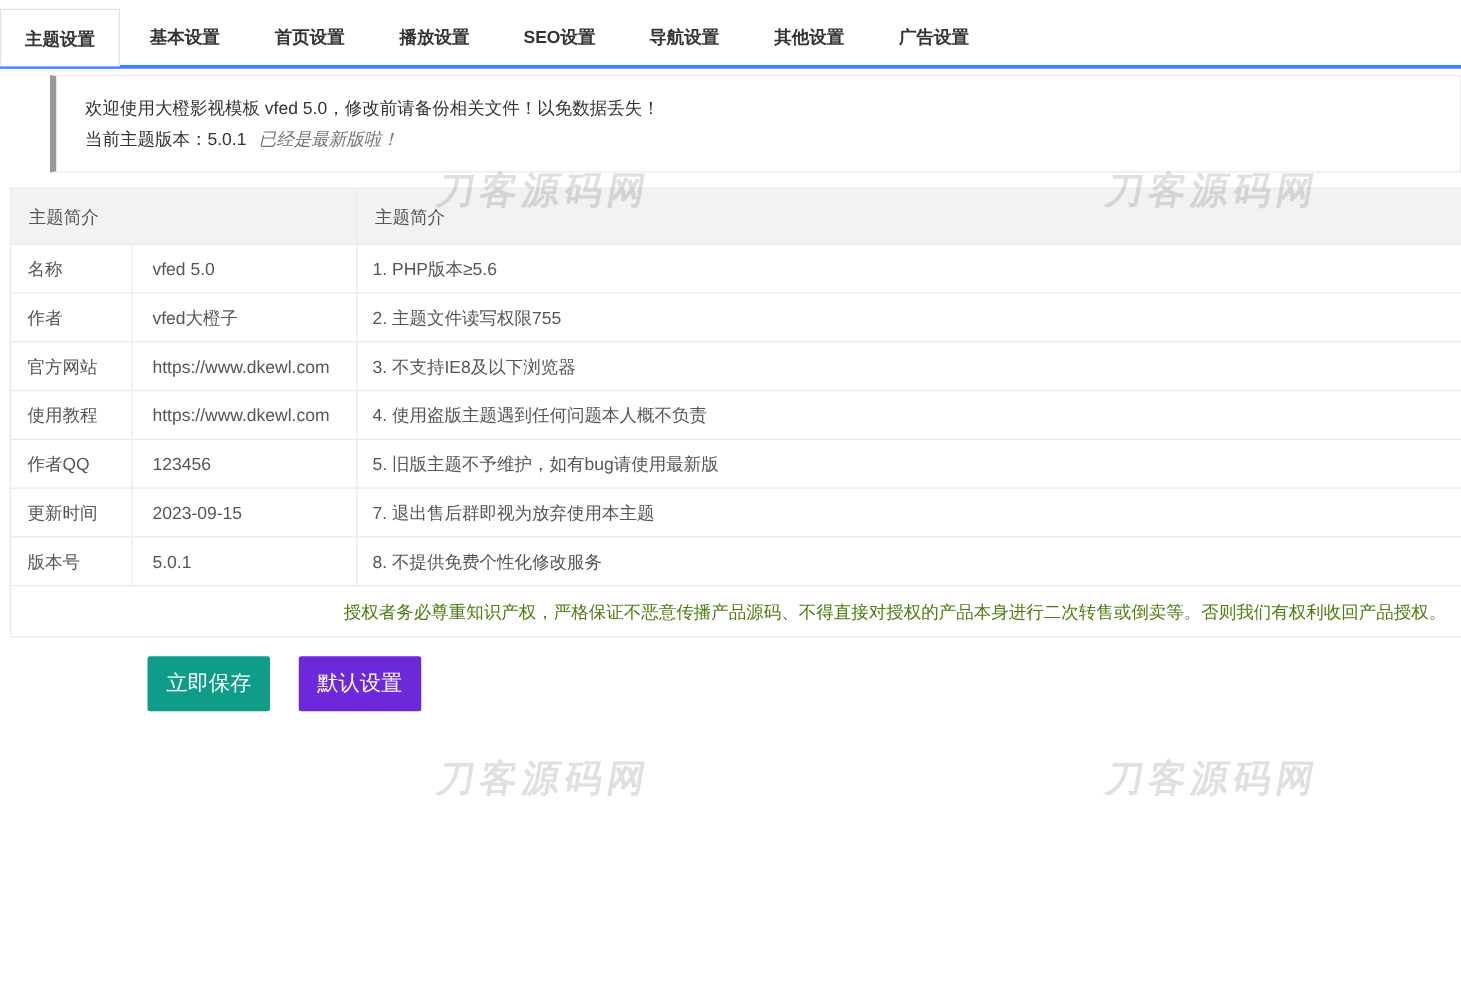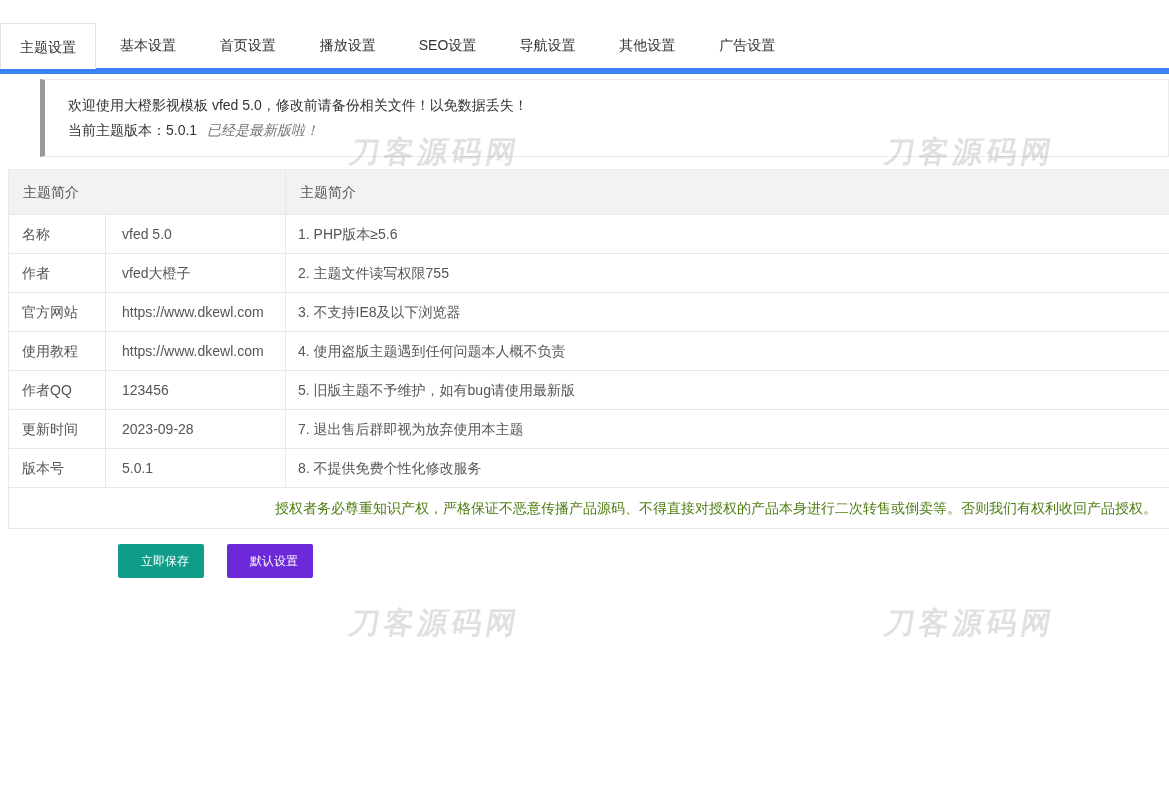--- a/index.html
+++ b/index.html
@@ -3,21 +3,21 @@
 <meta charset="utf-8">
 <style>
   * { margin:0; padding:0; box-sizing:border-box; }
   html,body { background:#fff; }
   body {
     width:1169px; min-height:805px; position:relative; overflow:hidden;
     font-family:"Liberation Sans","DejaVu Sans",sans-serif;
     font-size:14px; color:#333;
   }
   
-  .tabbar { padding-top:22px; border-bottom:6px solid #3b82f6; white-space:nowrap; }
+  .tabbar { padding-top:6px; border-bottom:3px solid #3b82f6; white-space:nowrap;font-weight:bold; }
   .tab {
     display:inline-block; width:96px; height:46px; line-height:46px;
     text-align:center; font-size:14px; color:#333; cursor:pointer;
     vertical-align:bottom; background:transparent;
   }
   .tab.active {
     background:#fff;
     border:1px solid #e2e2e2; border-bottom:1px solid #fff;
     margin-bottom:-1px; position:relative;
   }
@@ -34,23 +34,23 @@
            font-size:14px; color:#555; padding:10px 12px; line-height:18px; }
   th { background:#f2f2f2; padding:13px 14px; color:#555; }
   td.col-label { padding-left:13px; }
   td.col-value { padding-left:16px; }
   .col1 { width:97px; } .col2 { width:180px; }
   th:last-child, td:last-child { border-right:none; }
   td.footer-cell { padding:11px 12px; color:#4d7c0f;text-align:right; }
   
   .btn-row { margin:15px 0 0 118px; }
   .btn {
-    display:inline-block; min-width:86px; height:34px; line-height:34px;
+    display:inline-block; min-width:86px; height:44px; line-height:34px;
     padding:0 15px; border:none; border-radius:2px; text-align:right;
-    font-size:12px; color:#fff; cursor:pointer;
+    font-size:17px; color:#fff; cursor:pointer;
     font-family:"Liberation Sans","DejaVu Sans",sans-serif;
   }
   .btn-save { background:#0f9d8a; margin-right:19px; }
   .btn-default { background:#6d28d9; }
   
   .wm {
     position:absolute; font-size:30px; font-weight:bold; letter-spacing:4px;
     color:rgba(0,0,0,0.12); transform:skewX(-10deg);
     pointer-events:none; z-index:10; white-space:nowrap;
   }
@@ -113,21 +113,21 @@
         <td class="col-value">https://www.dkewl.com</td>
         <td>4. 使用盗版主题遇到任何问题本人概不负责</td>
       </tr>
       <tr>
         <td class="col-label">作者QQ</td>
         <td class="col-value">123456</td>
         <td>5. 旧版主题不予维护，如有bug请使用最新版</td>
       </tr>
       <tr>
         <td class="col-label">更新时间</td>
-        <td class="col-value">2023-09-28</td>
+        <td class="col-value">2023-09-15</td>
         <td>7. 退出售后群即视为放弃使用本主题</td>
       </tr>
       <tr>
         <td class="col-label">版本号</td>
         <td class="col-value">5.0.1</td>
         <td>8. 不提供免费个性化修改服务</td>
       </tr>
       <tr>
         <td class="footer-cell" colspan="3">授权者务必尊重知识产权，严格保证不恶意传播产品源码、不得直接对授权的产品本身进行二次转售或倒卖等。否则我们有权利收回产品授权。</td>
       </tr>

